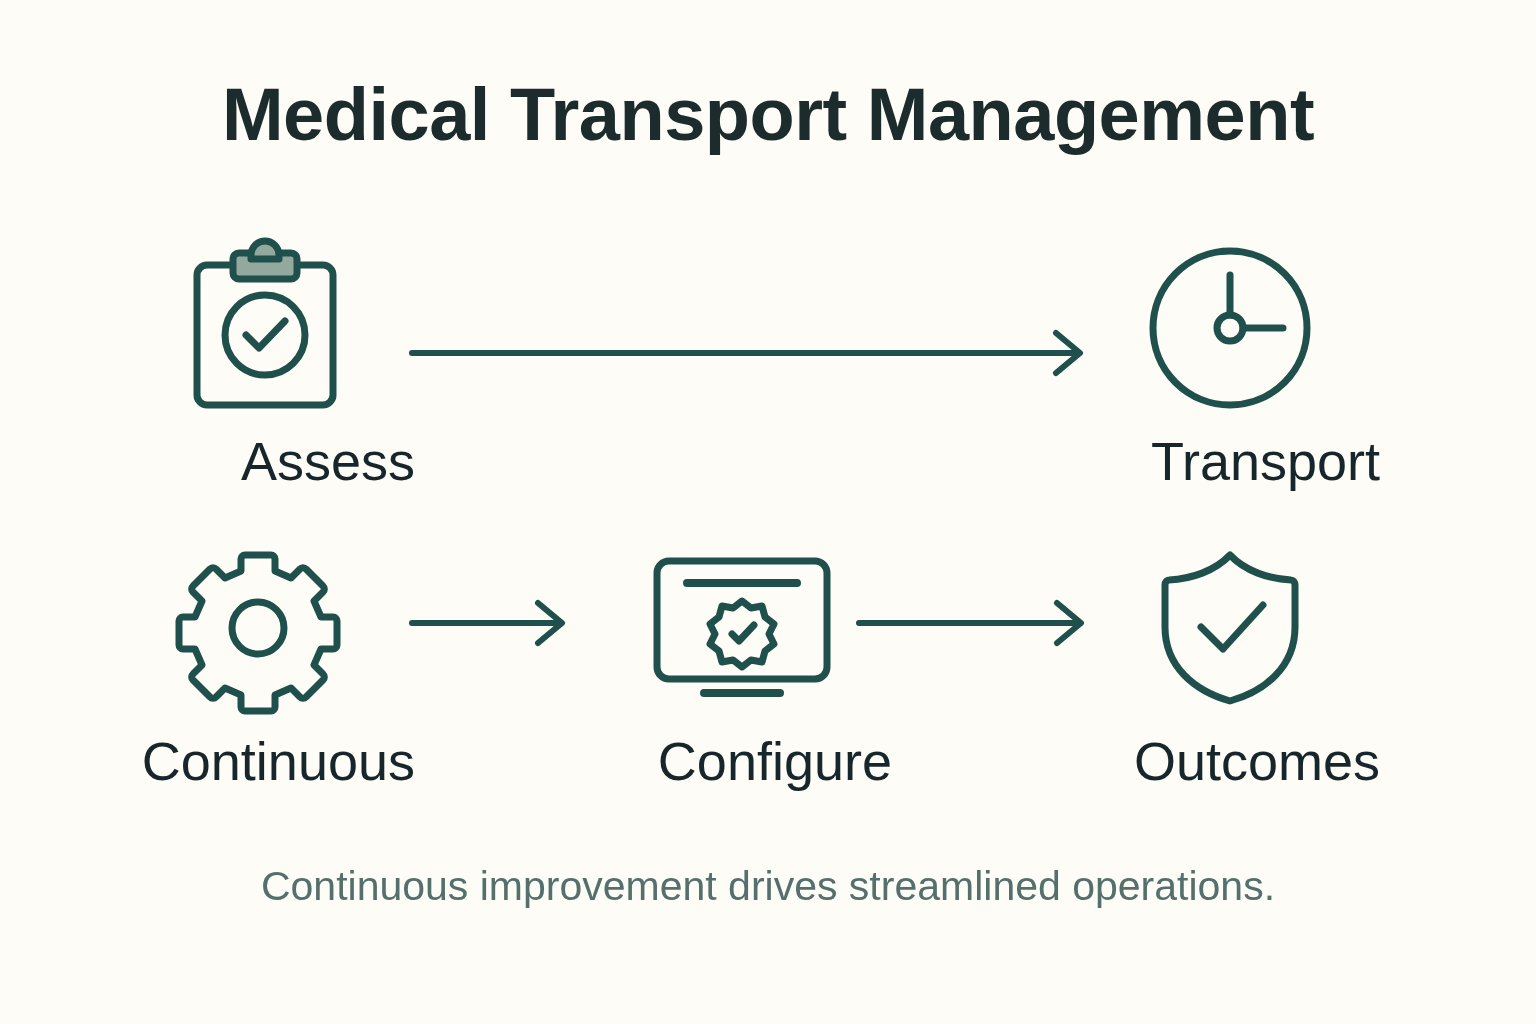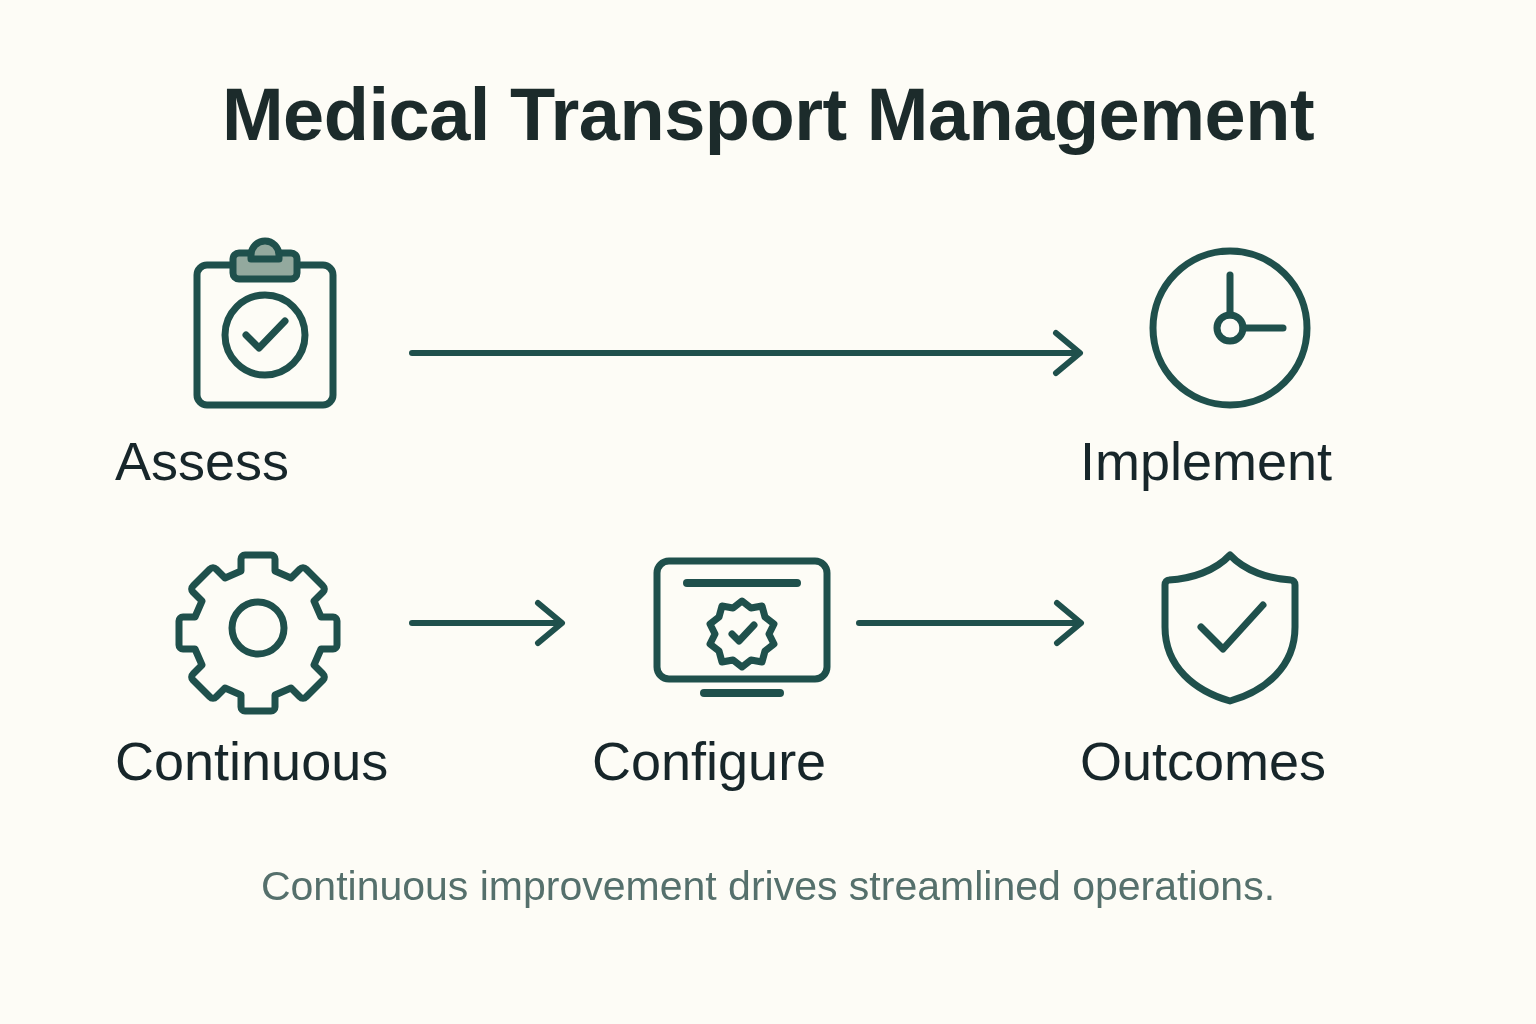--- a/index.html
+++ b/index.html
@@ -33,21 +33,21 @@
     color: #1C2B2B;
     letter-spacing: -0.5px;
     line-height: 1.0;
     white-space: nowrap;
   }
 
   
   .node {
     position: absolute;
     width: 300px;
-    text-align: left;
+    text-align: right;
   }
   .node .icon-wrap {
     height: 176px;
     display: flex;
     align-items: center;
     justify-content: center;
   }
   .node .label {
     margin-top: 18px;
     font-size: 54px;
@@ -115,21 +115,21 @@
 
   <div class="node" id="node-efficiency">
     <div class="icon-wrap">
       <svg width="170" height="170" viewBox="0 0 170 170">
         <circle cx="85" cy="85" r="77" fill="none" stroke="#1F504C" stroke-width="7"></circle>
         <circle cx="85" cy="85" r="13" fill="none" stroke="#1F504C" stroke-width="7"></circle>
         <line x1="85" y1="32" x2="85" y2="72" stroke="#1F504C" stroke-width="7" stroke-linecap="round"></line>
         <line x1="98" y1="85" x2="138" y2="85" stroke="#1F504C" stroke-width="7" stroke-linecap="round"></line>
       </svg>
     </div>
-    <div class="label">Implement</div>
+    <div class="label">Transport</div>
   </div>
 
   <div class="node" id="node-implement">
     <div class="icon-wrap">
       <svg width="150" height="146" viewBox="0 0 150 146">
         <path d="M62 4 h26 a4 4 0 0 1 4 4 v12 l16 7 l9 -9 a4 4 0 0 1 6 0 l17 17
                  a4 4 0 0 1 0 6 l-9 9 l7 16 h12 a4 4 0 0 1 4 4 v24 a4 4 0 0 1 -4 4
                  h-12 l-7 16 l9 9 a4 4 0 0 1 0 6 l-17 17 a4 4 0 0 1 -6 0 l-9 -9
                  l-16 7 v12 a4 4 0 0 1 -4 4 h-26 a4 4 0 0 1 -4 -4 v-12 l-16 -7 l-9 9
                  a4 4 0 0 1 -6 0 l-17 -17 a4 4 0 0 1 0 -6 l9 -9 l-7 -16 h-12

